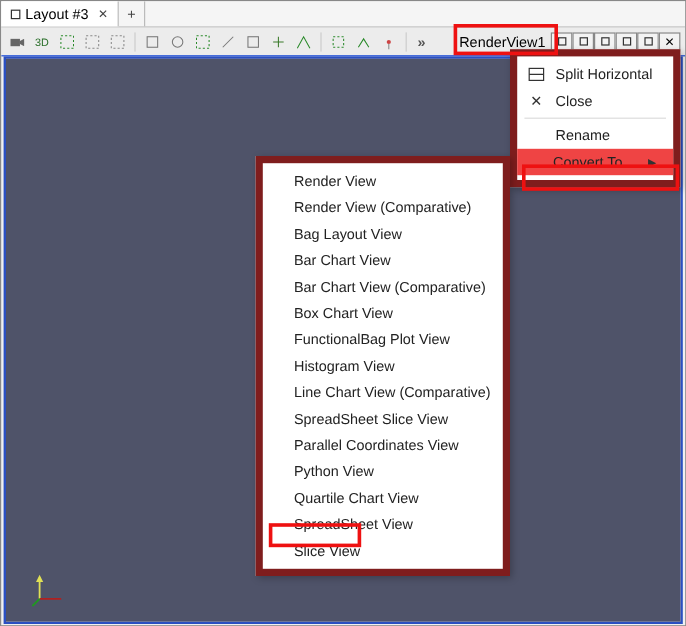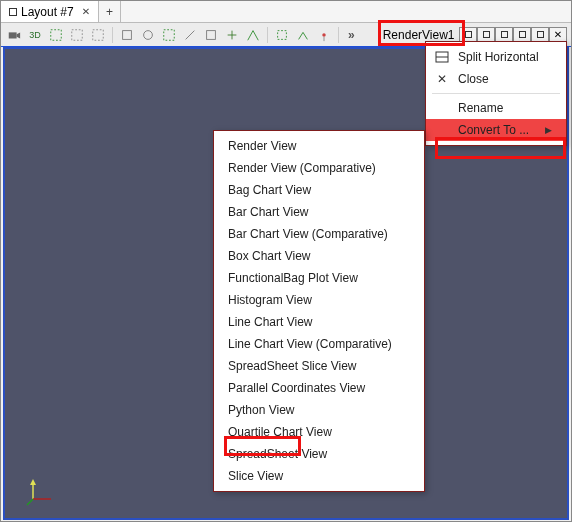--- a/index.html
+++ b/index.html
@@ -78,56 +78,56 @@
     background:#4f5369;
     position:relative;
   }
   .axis-widget {
     position:absolute; left:20px; bottom:8px;
   }
   .axis-widget svg { overflow:visible; }
   .menu {
     position:absolute;
     background:#fff;
-    border:1px solid #7f1d1d;
+    border:6px solid #7f1d1d;
     box-shadow:2px 2px 6px rgba(0,0,0,.25);
     padding:4px 0;
   }
   .menu-item {
     display:flex; align-items:center;
     height:22px;
     padding:0 14px 0 8px;
     gap:8px;
     color:#222;
     white-space:nowrap;
   }
   .menu-icon { width:16px; height:16px; display:flex; align-items:center; justify-content:center; color:#333; }
   .menu-sep { height:1px; background:#ddd; margin:3px 6px; }
   .menu-hl { background:#ef4444; }
   .menu-arrow { margin-left:auto; font-size:9px; color:#333; }
   .ctx-menu { top:40px; right:4px; width:142px; }
   .sub-menu { top:129px; left:212px; width:212px; }
-  .sub-menu .menu-item { padding: 0 14px; height:22px; }
+  .sub-menu .menu-item { padding: 0 26px; height:22px; }
   
   .hl {
     position:absolute;
     border:3px solid #e11;
     pointer-events:none;
   }
   .hl-viewname { top:19px; left:377px; width:87px; height:26px; }
   .hl-convert  { top:136px; left:434px; width:131px; height:22px; }
   .hl-python   { top:435px; left:223px; width:77px; height:20px; }
 </style>
 </head>
 <body>
 
 <div class="tabbar">
   <div class="tab">
     <span class="tab-icon"></span>
-    <span>Layout #7</span>
+    <span>Layout #3</span>
     <span class="tab-close">✕</span>
   </div>
   <div class="tab-add">+</div>
 </div>
 
 <div class="toolbar">
   <div class="tbtn">
     <svg viewBox="0 0 16 16">
         <rect x="2" y="5" width="9" height="7" fill="#666"></rect>
         <polygon points="11,7 15,5 15,12 11,10" fill="#666"></polygon>
@@ -269,39 +269,36 @@
 </div>
 
 <div class="menu sub-menu" id="sub-menu">
     <div class="menu-item">
       <span>Render View</span>
     </div>
     <div class="menu-item">
       <span>Render View (Comparative)</span>
     </div>
     <div class="menu-item">
-      <span>Bag Chart View</span>
+      <span>Bag Layout View</span>
     </div>
     <div class="menu-item">
       <span>Bar Chart View</span>
     </div>
     <div class="menu-item">
       <span>Bar Chart View (Comparative)</span>
     </div>
     <div class="menu-item">
       <span>Box Chart View</span>
     </div>
     <div class="menu-item">
       <span>FunctionalBag Plot View</span>
     </div>
     <div class="menu-item">
       <span>Histogram View</span>
-    </div>
-    <div class="menu-item">
-      <span>Line Chart View</span>
     </div>
     <div class="menu-item">
       <span>Line Chart View (Comparative)</span>
     </div>
     <div class="menu-item">
       <span>SpreadSheet Slice View</span>
     </div>
     <div class="menu-item">
       <span>Parallel Coordinates View</span>
     </div>

